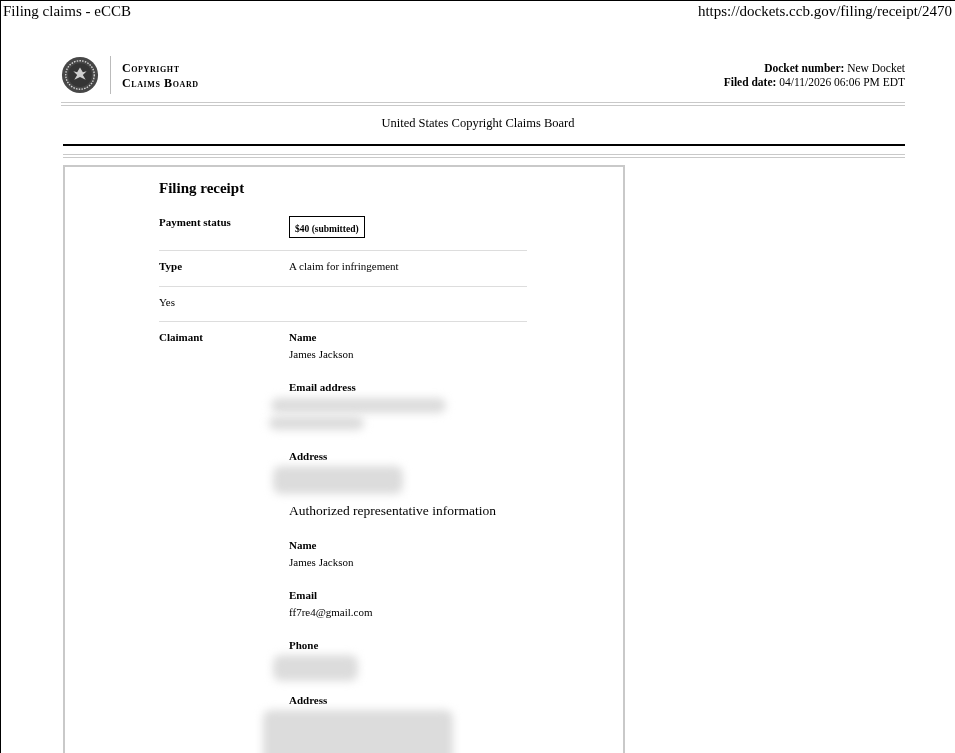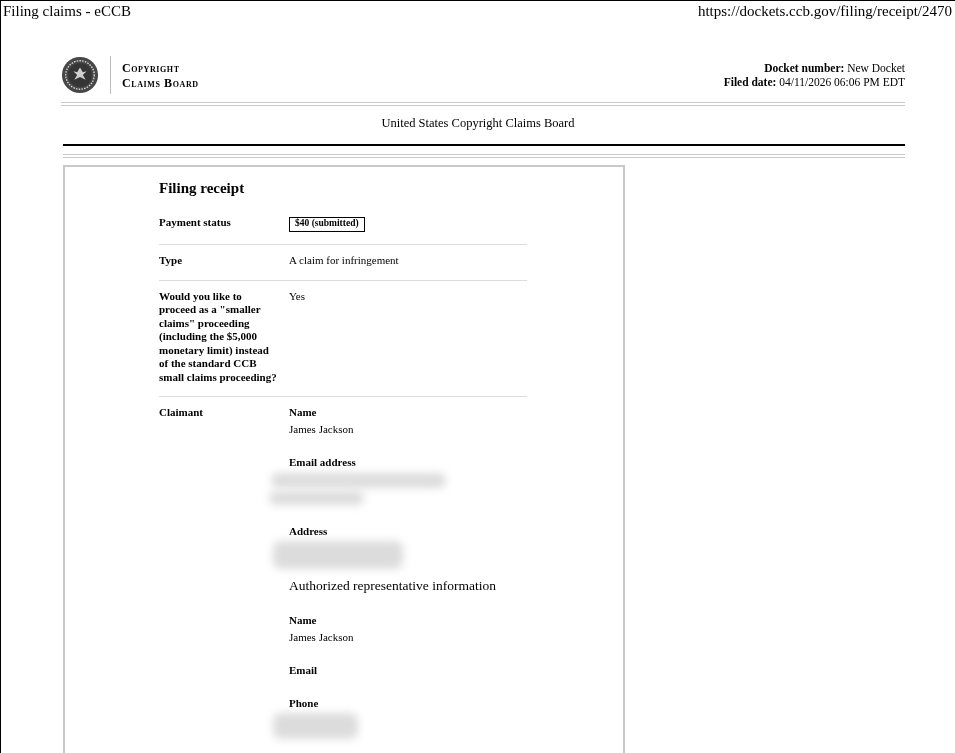--- a/index.html
+++ b/index.html
@@ -46,21 +46,21 @@
     border:2px solid #c9c9c9;border-bottom:none;
     padding:8px 96px 0 94px;
   }
   .receipt-title{font-size:15px;font-weight:bold;margin:4px 0 10px;line-height:18px;}
   .row{display:flex;border-bottom:1px solid #ddd;padding:9px 0 12px;gap:8px;}
   .row.last{border-bottom:none;}
   .row .label{flex:none;width:122px;font-weight:bold;font-size:11px;line-height:13.5px;padding-right:4px;box-sizing:border-box;}
   .row .value{flex:1;font-size:11px;line-height:13.5px;}
   .badge{
     display:inline-block;border:1px solid #000;border-radius:0;
-    font-size:9.5px;font-weight:bold;line-height:11px;padding:0 5px 2px;
+    font-size:9.5px;font-weight:bold;line-height:11px;padding:7px 5px 2px;
   }
   
   .f-label{font-weight:bold;font-size:11px;line-height:13px;margin-top:20px;}
   .f-label.first{margin-top:0;}
   .f-value{font-size:11px;line-height:13px;margin-top:4px;}
   .rep-heading{font-size:13.5px;font-weight:normal;line-height:16px;margin-top:9px;}
   .redact{
     background:#dcdcdc;filter:blur(4px);border-radius:8px;
     position:relative;z-index:2;
   }
@@ -119,21 +119,20 @@
         <span class="badge">$40 (submitted)</span>
       </div>
     </div>
 
     <div class="row">
       <div class="label">Type</div>
       <div class="value">A claim for infringement</div>
     </div>
 
     <div class="row">
-      <div class="label">Would you like to proceed as a "smaller claims" proceeding (including the $5,000 monetary limit) instead of the standard CCB small claims proceeding?</div>
       <div class="value">Yes</div>
     </div>
 
     <div class="row last">
       <div class="label">Claimant</div>
       <div class="value">
 
         <div class="f-label first">Name</div>
         <div class="f-value">James Jackson</div>
 
@@ -144,20 +143,21 @@
 
         <div class="f-label">Address</div>
         <div class="redact address"></div>
 
         <div class="rep-heading">Authorized representative information</div>
 
         <div class="f-label">Name</div>
         <div class="f-value">James Jackson</div>
 
         <div class="f-label">Email</div>
+        <div class="f-value">ff7re4@gmail.com</div>
 
         <div class="f-label">Phone</div>
         <div class="redact rep-phone"></div>
 
         <div class="f-label overlapped">Address</div>
         <div class="redact rep-address"></div>
 
       </div>
     </div>
   </div>

